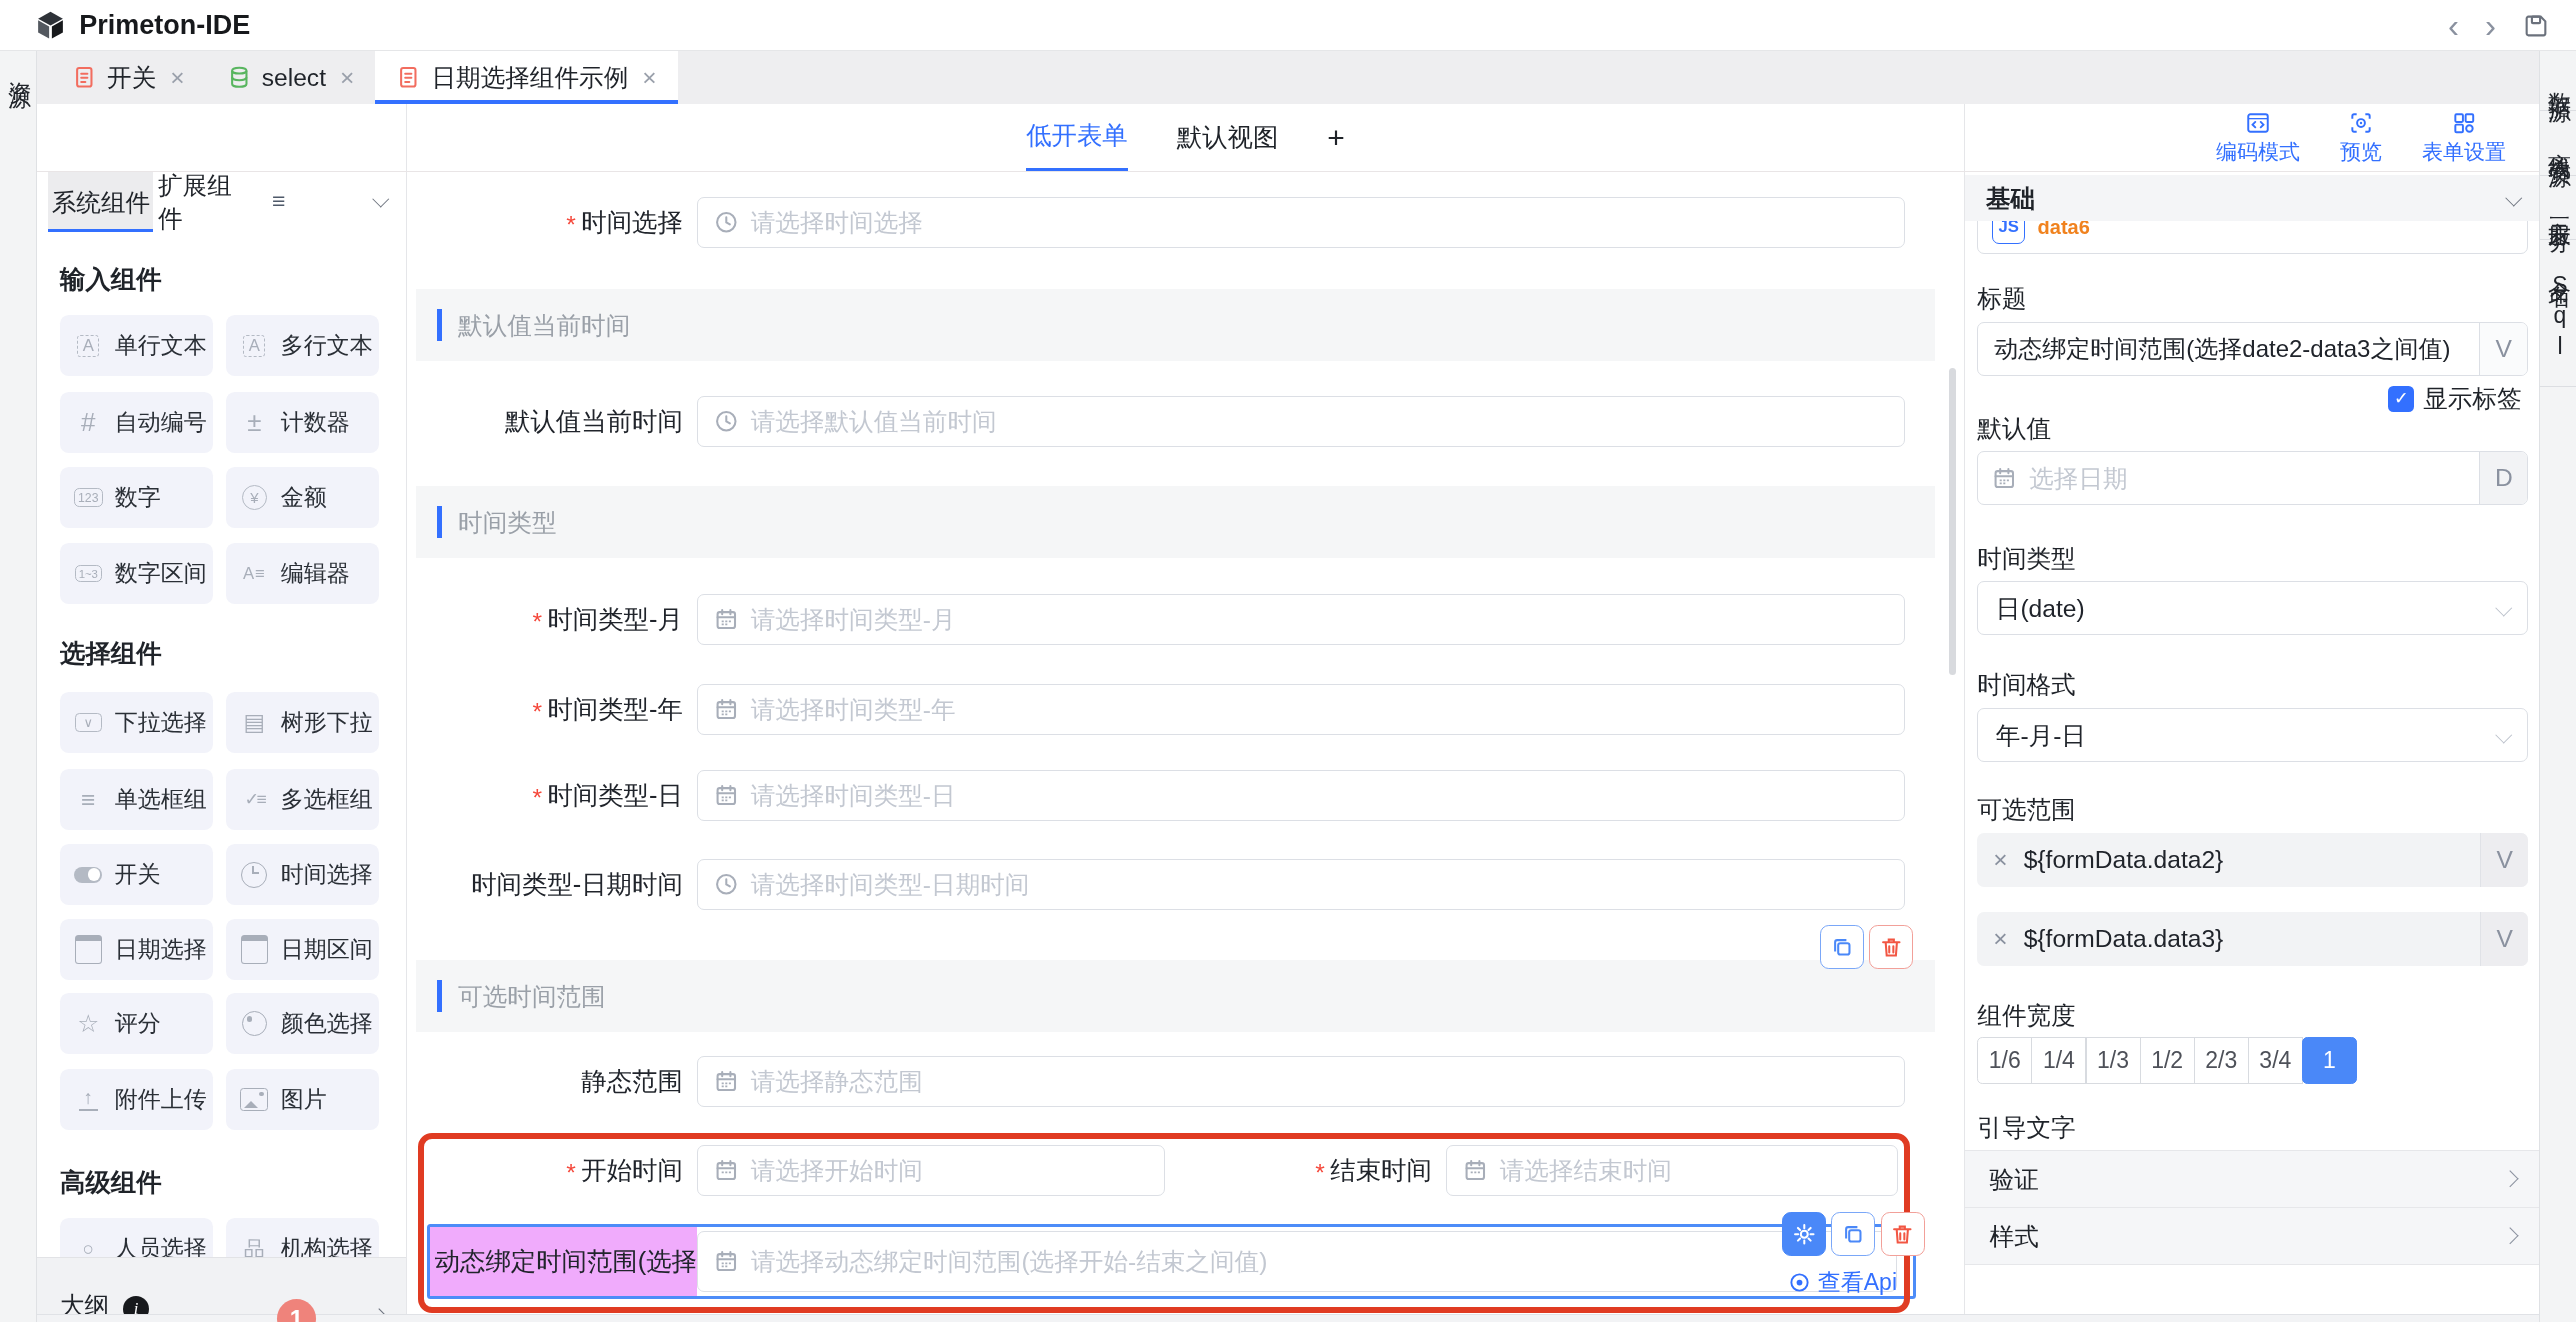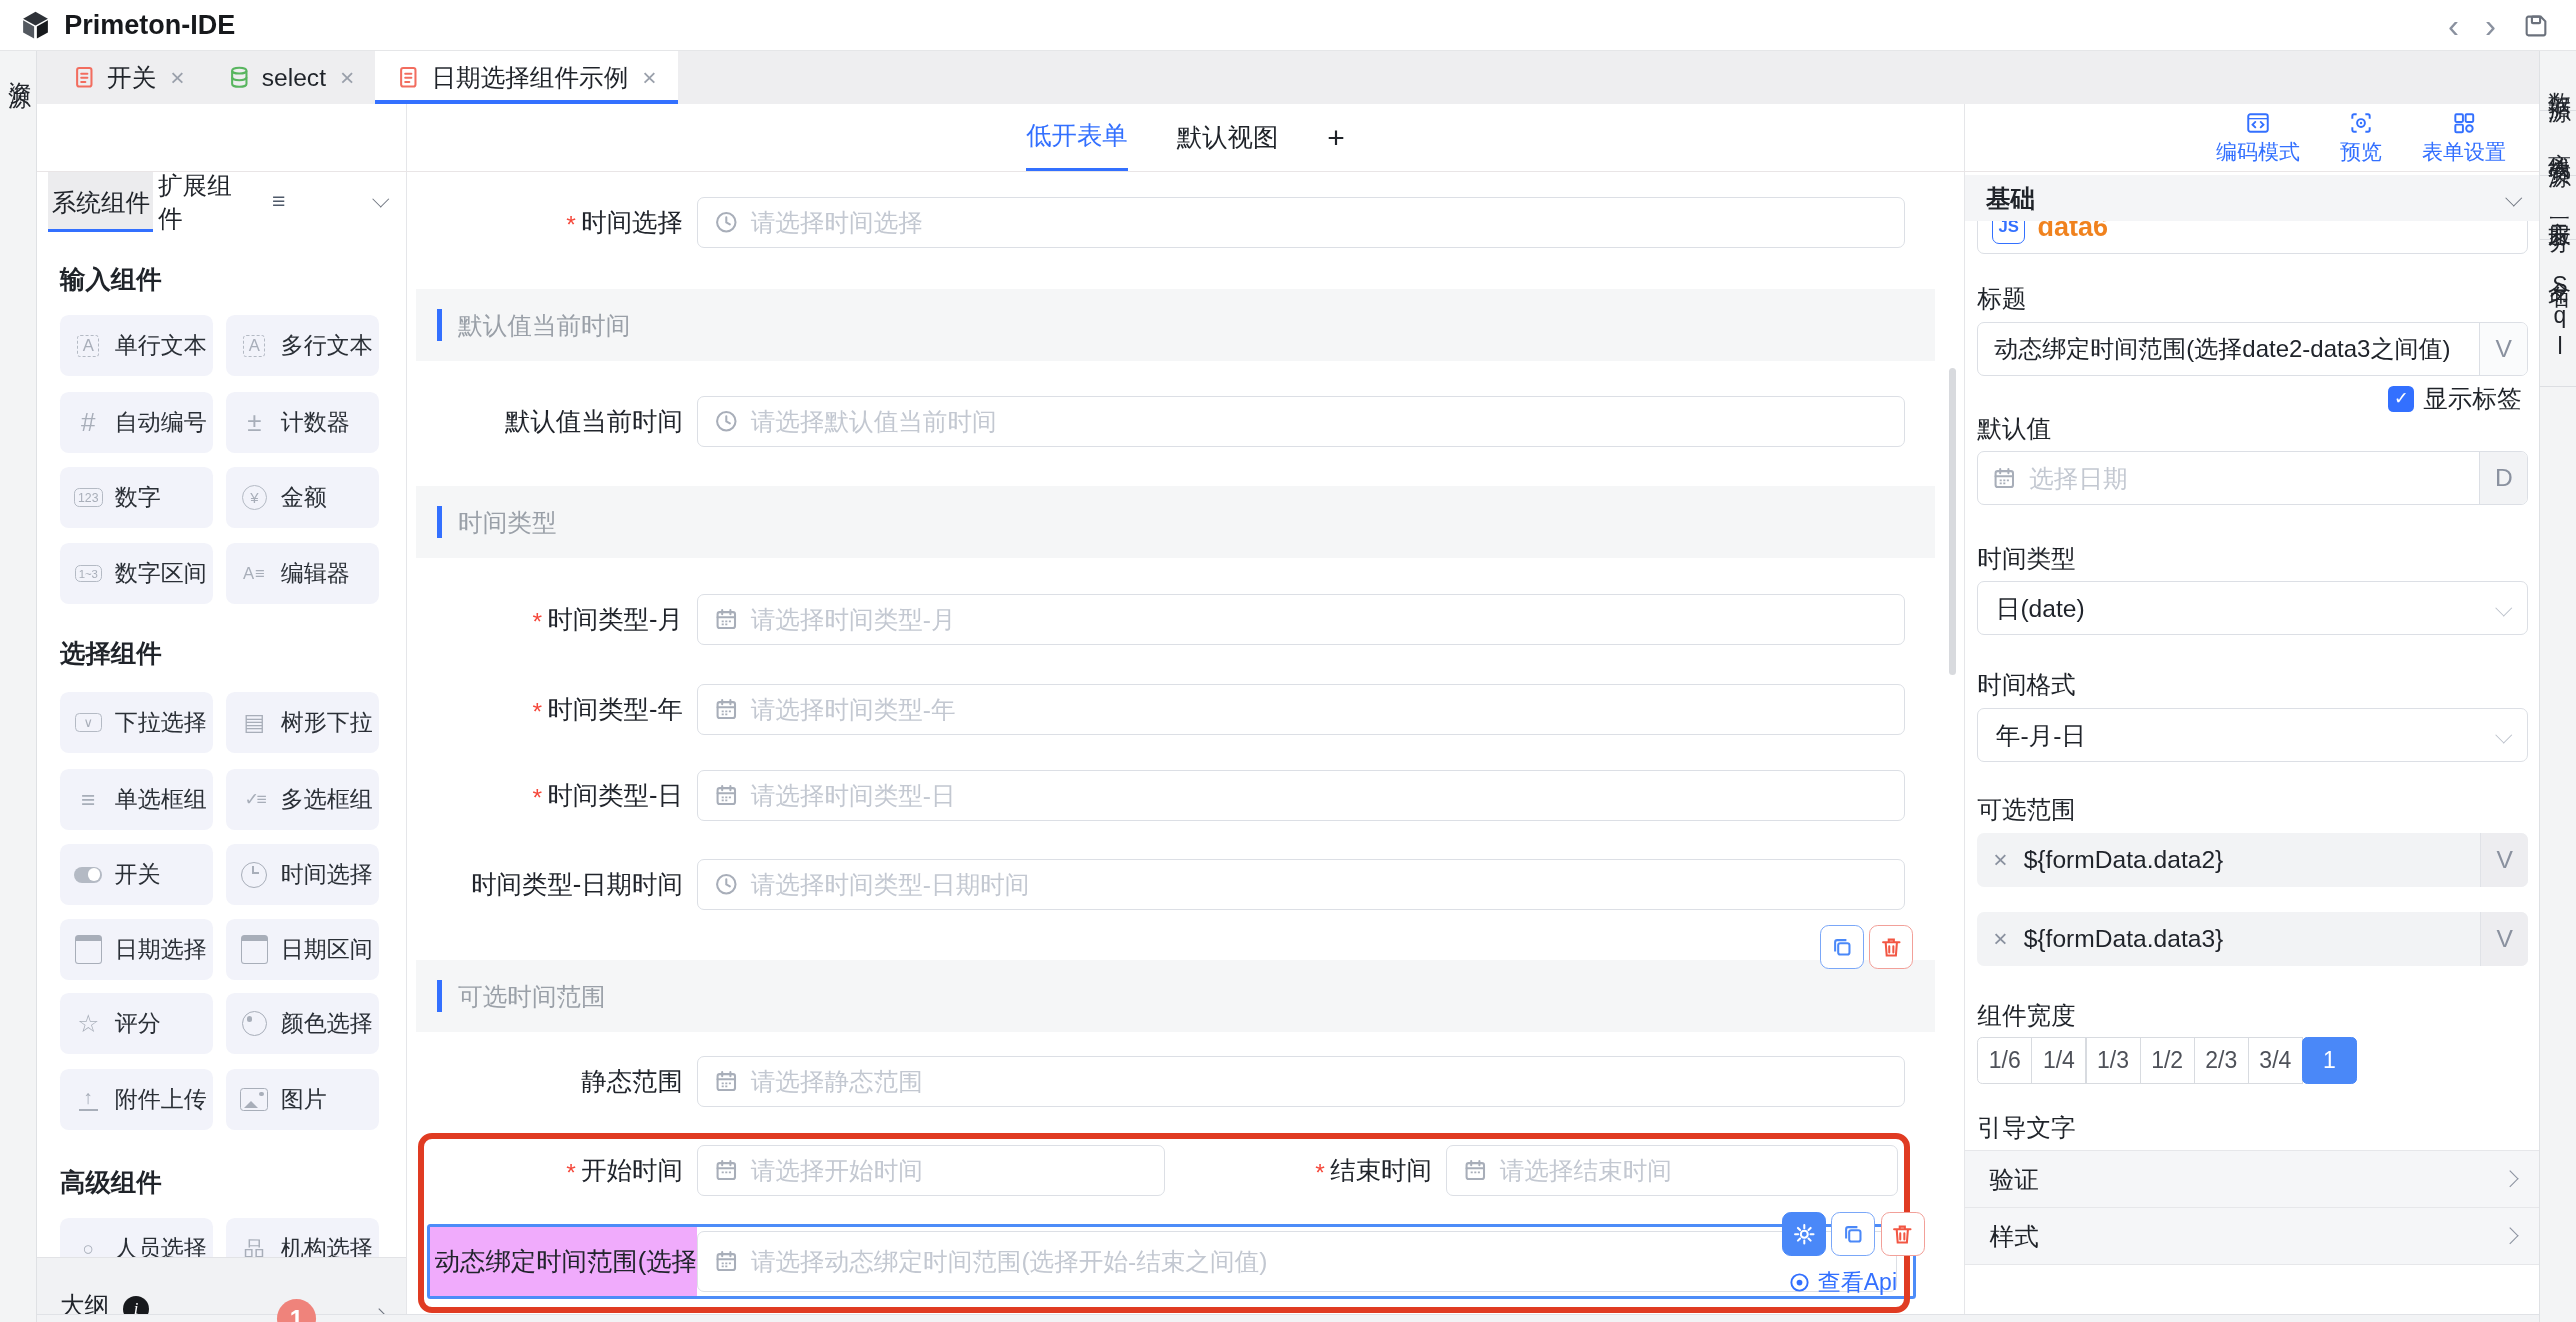--- a/index.html
+++ b/index.html
@@ -1,20 +1,20 @@
 <!DOCTYPE html>
 <html style="font-size:14px"><head>
 <meta charset="utf-8">
 <style>
   html,body{margin:0;padding:0;}
   body{font-family:"Liberation Sans","DejaVu Sans",sans-serif;background:#fff;}
   #page{position:relative;width:2576px;height:1322px;overflow:hidden;background:#fff;}
 
   
-  #titlebar{position:absolute;left:0;top:0;width:2576px;height:51px;background:#fff;border-bottom:0.9px solid #e5e6e8;display:flex;align-items:center;padding-left:19px;box-sizing:border-box;}
+  #titlebar{position:absolute;left:0;top:0;width:2576px;height:51px;background:#fff;border-bottom:0.9px solid #e5e6e8;display:flex;align-items:center;padding-left:34px;box-sizing:border-box;}
   #titlebar .logo{width:33px;height:33px;margin-right:12.3px;flex:none;}
   #titlebar .apptitle{font-size:27px;font-weight:600;color:#17191c;}
   #titlebar .tb-right{position:absolute;right:26px;top:0;height:51px;display:flex;align-items:center;gap:26px;}
   .navarrow{font-size:33px;color:#8a919f;line-height:1;cursor:pointer;}
   .saveicon{width:28px;height:28px;color:#6b717c;}
 
   
   .vstrip{position:absolute;top:51px;width:37px;height:1271px;background:#f3f4f5;box-sizing:border-box;}
   #leftstrip{left:0;border-right:0.9px solid #dfe1e4;}
   #rightstrip{left:2539px;border-left:0.9px solid #dfe1e4;}
@@ -120,21 +120,21 @@
 
   
   #panel{position:absolute;left:1964px;top:104px;width:575px;height:1218px;background:#fff;border-left:0.9px solid #e5e6e9;box-sizing:border-box;overflow:hidden;}
   #ptoolbar{position:absolute;left:0;top:0;width:100%;height:68px;display:flex;justify-content:flex-end;align-items:center;gap:40px;padding-right:33px;box-sizing:border-box;}
   .ptool{display:flex;flex-direction:column;align-items:center;gap:2.6px;color:#3370ff;font-size:21px;cursor:pointer;}
   .ptool svg{width:26px;height:26px;}
   .psection{position:absolute;left:0;top:71px;width:575px;height:46px;background:#f4f5f7;display:flex;align-items:center;padding:0 21px;box-sizing:border-box;z-index:2;}
   .psection .ptitle{font-size:24.6px;font-weight:600;color:#1f2329;flex:1;}
   #pref{position:absolute;left:12.3px;top:96px;width:551px;height:54px;border:1.8px solid #dcdfe5;border-radius:7px;background:#fff;display:flex;align-items:center;padding:0 14px;gap:12.3px;box-sizing:border-box;z-index:1;}
   #pref .jschip{width:33px;height:33px;border:1.8px solid #3370ff;border-radius:7px;color:#3370ff;font-size:16.7px;font-weight:700;display:flex;align-items:center;justify-content:center;box-sizing:border-box;}
-  #pref .refname{font-size:27px;font-weight:700;color:#f0821e;}
+  #pref .refname{font-size:20px;font-weight:700;color:#f0821e;}
   .plabel{position:absolute;left:12.3px;font-size:24.6px;color:#1f2329;}
   #pcheck{position:absolute;right:17.5px;top:278px;display:flex;align-items:center;gap:8.8px;cursor:pointer;}
   #pcheck .box{width:26px;height:26px;border-radius:5.3px;background:#3370ff;color:#fff;display:flex;align-items:center;justify-content:center;font-size:17.5px;}
   #pcheck .box::before{content:"✓";}
   #pcheck .cklabel{font-size:24.6px;color:#1f2329;}
   .pinput{position:absolute;left:12.3px;width:551px;height:54px;border:1.8px solid #dcdfe5;border-radius:7px;background:#fff;display:flex;align-items:center;box-sizing:border-box;overflow:hidden;}
   .pinput .ptext{flex:1;padding-left:16px;font-size:24px;color:#20242b;white-space:nowrap;overflow:hidden;}
   .pinput .pico{margin-left:14px;flex:none;color:#a8aeb9;width:24.6px;height:24.6px;}
   .pinput .phtext{flex:1;padding-left:12.3px;font-size:24.6px;color:#c3c8d1;}
   .pinput .suffix{width:47px;height:100%;border-left:1.8px solid #dcdfe5;background:#fafbfc;display:flex;align-items:center;justify-content:center;font-size:24.6px;color:#8a919f;flex:none;cursor:pointer;}

